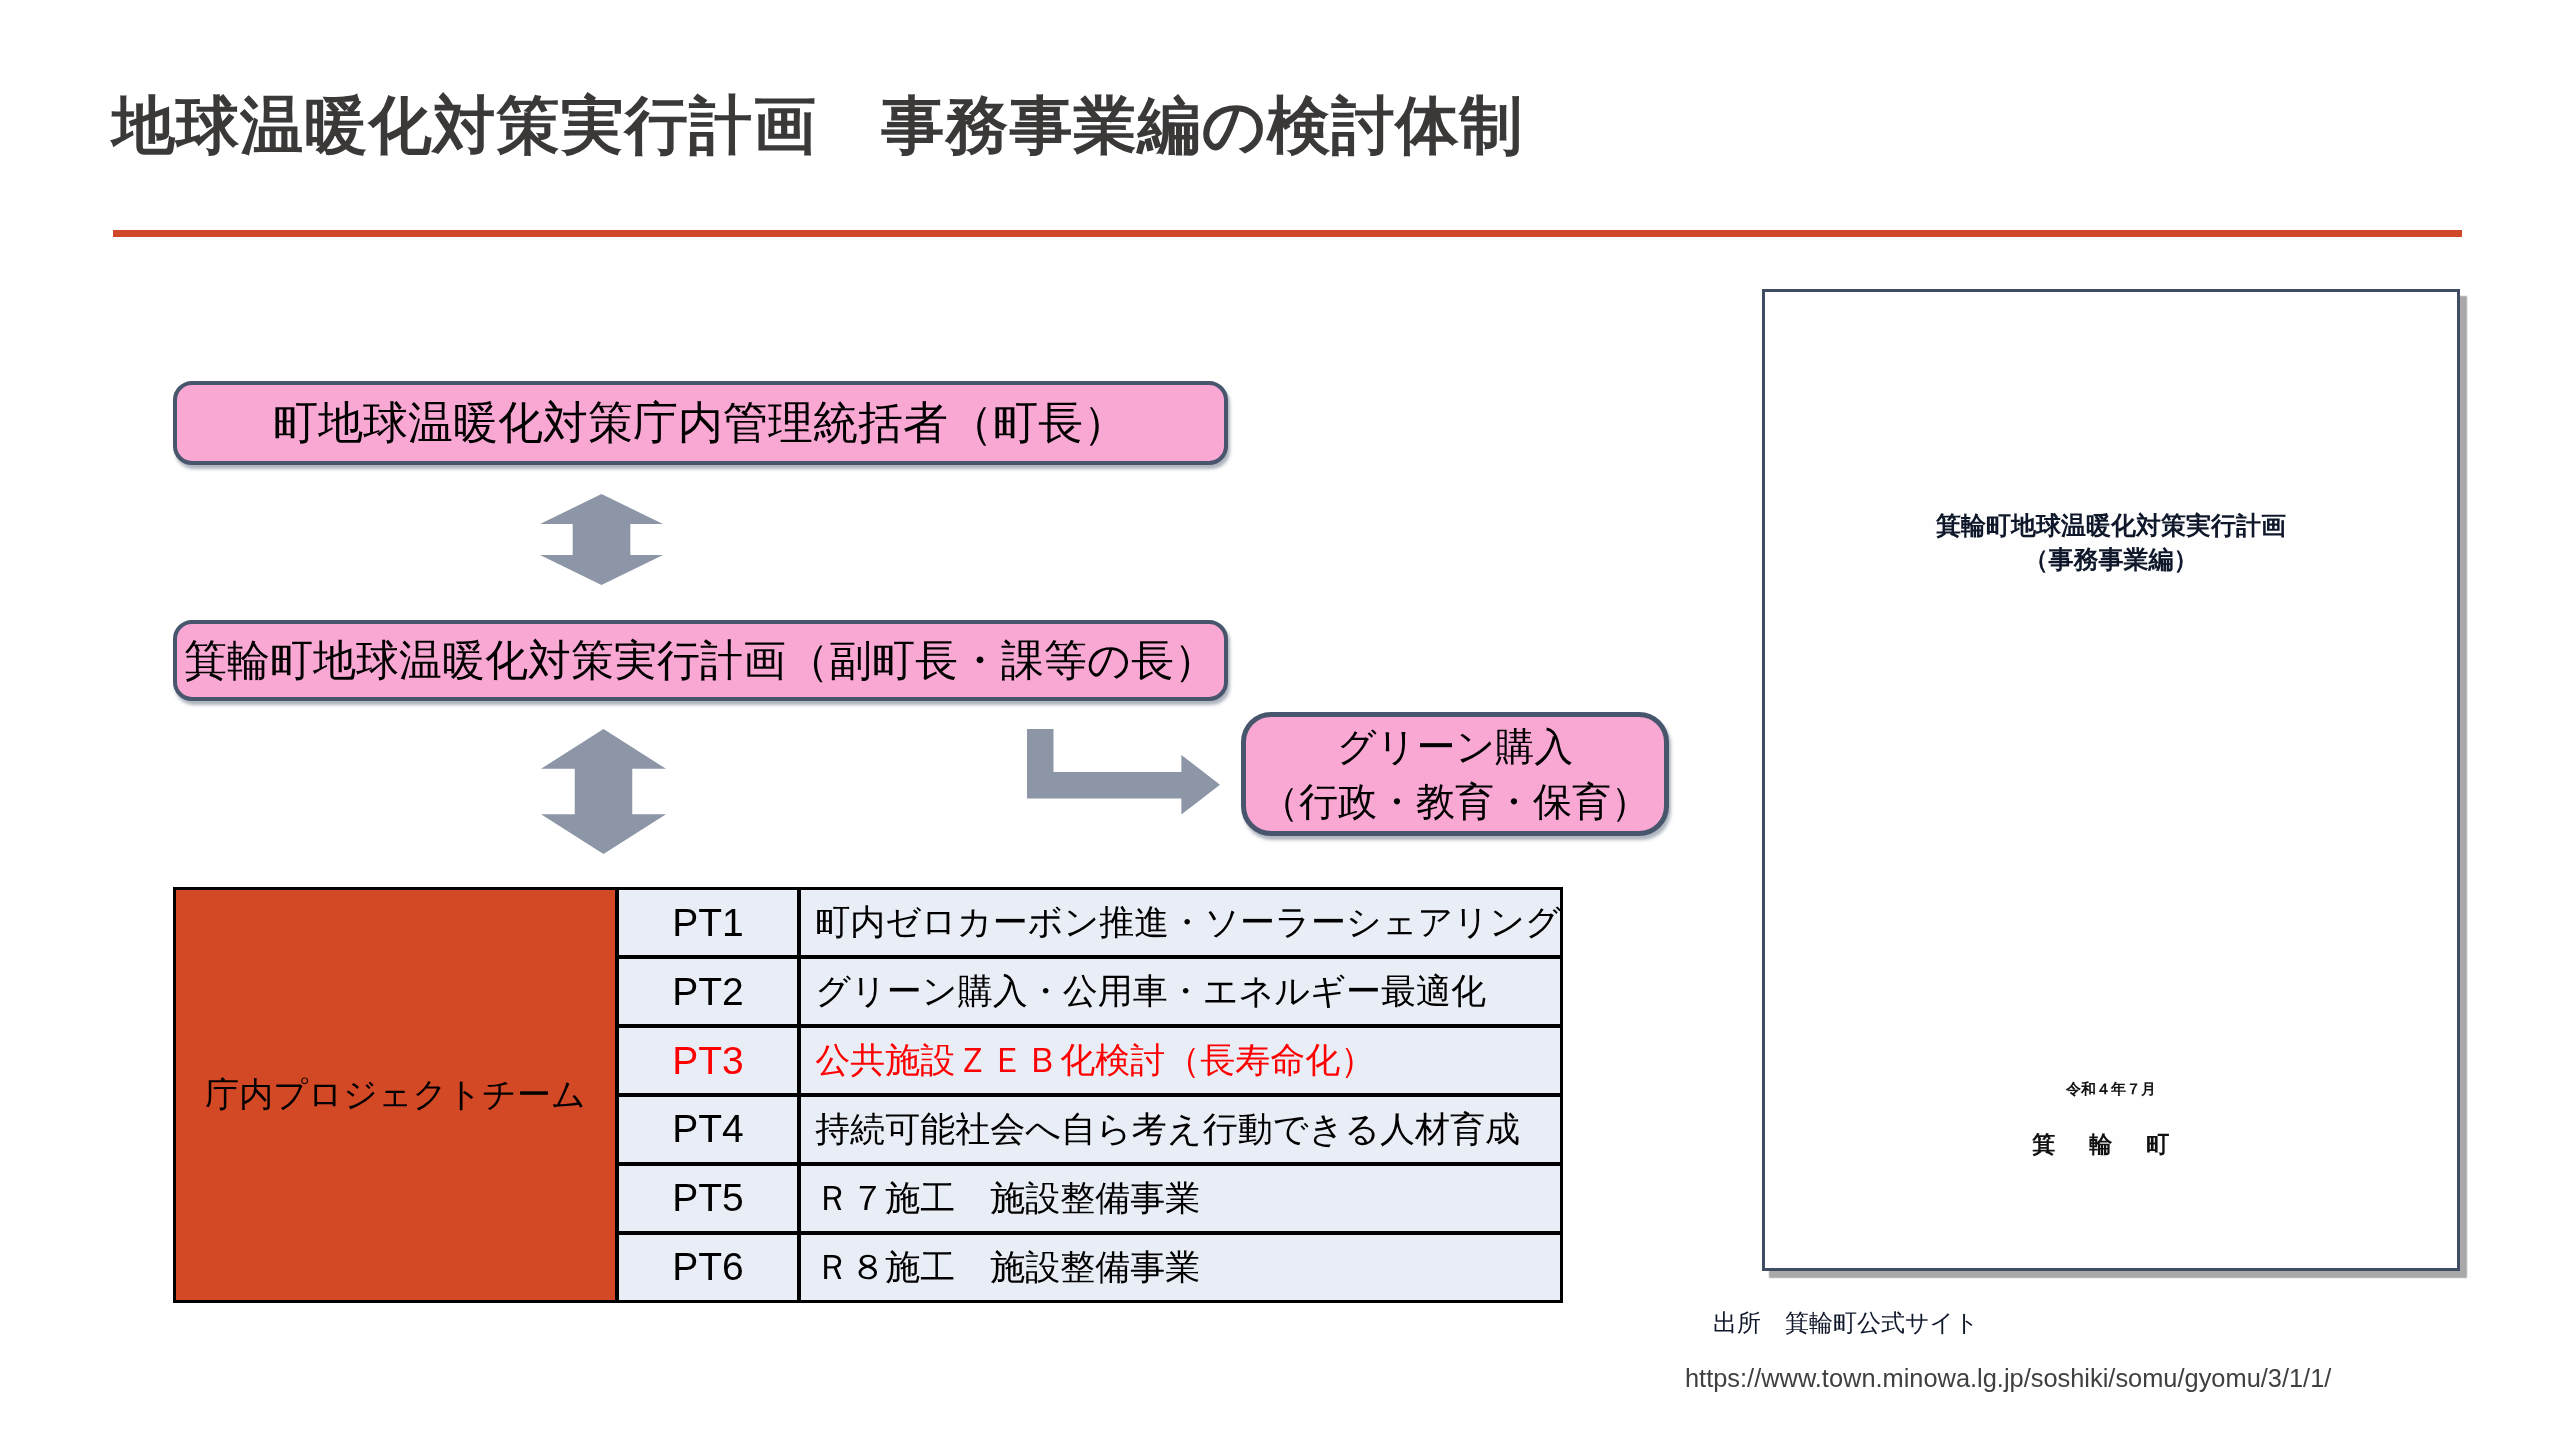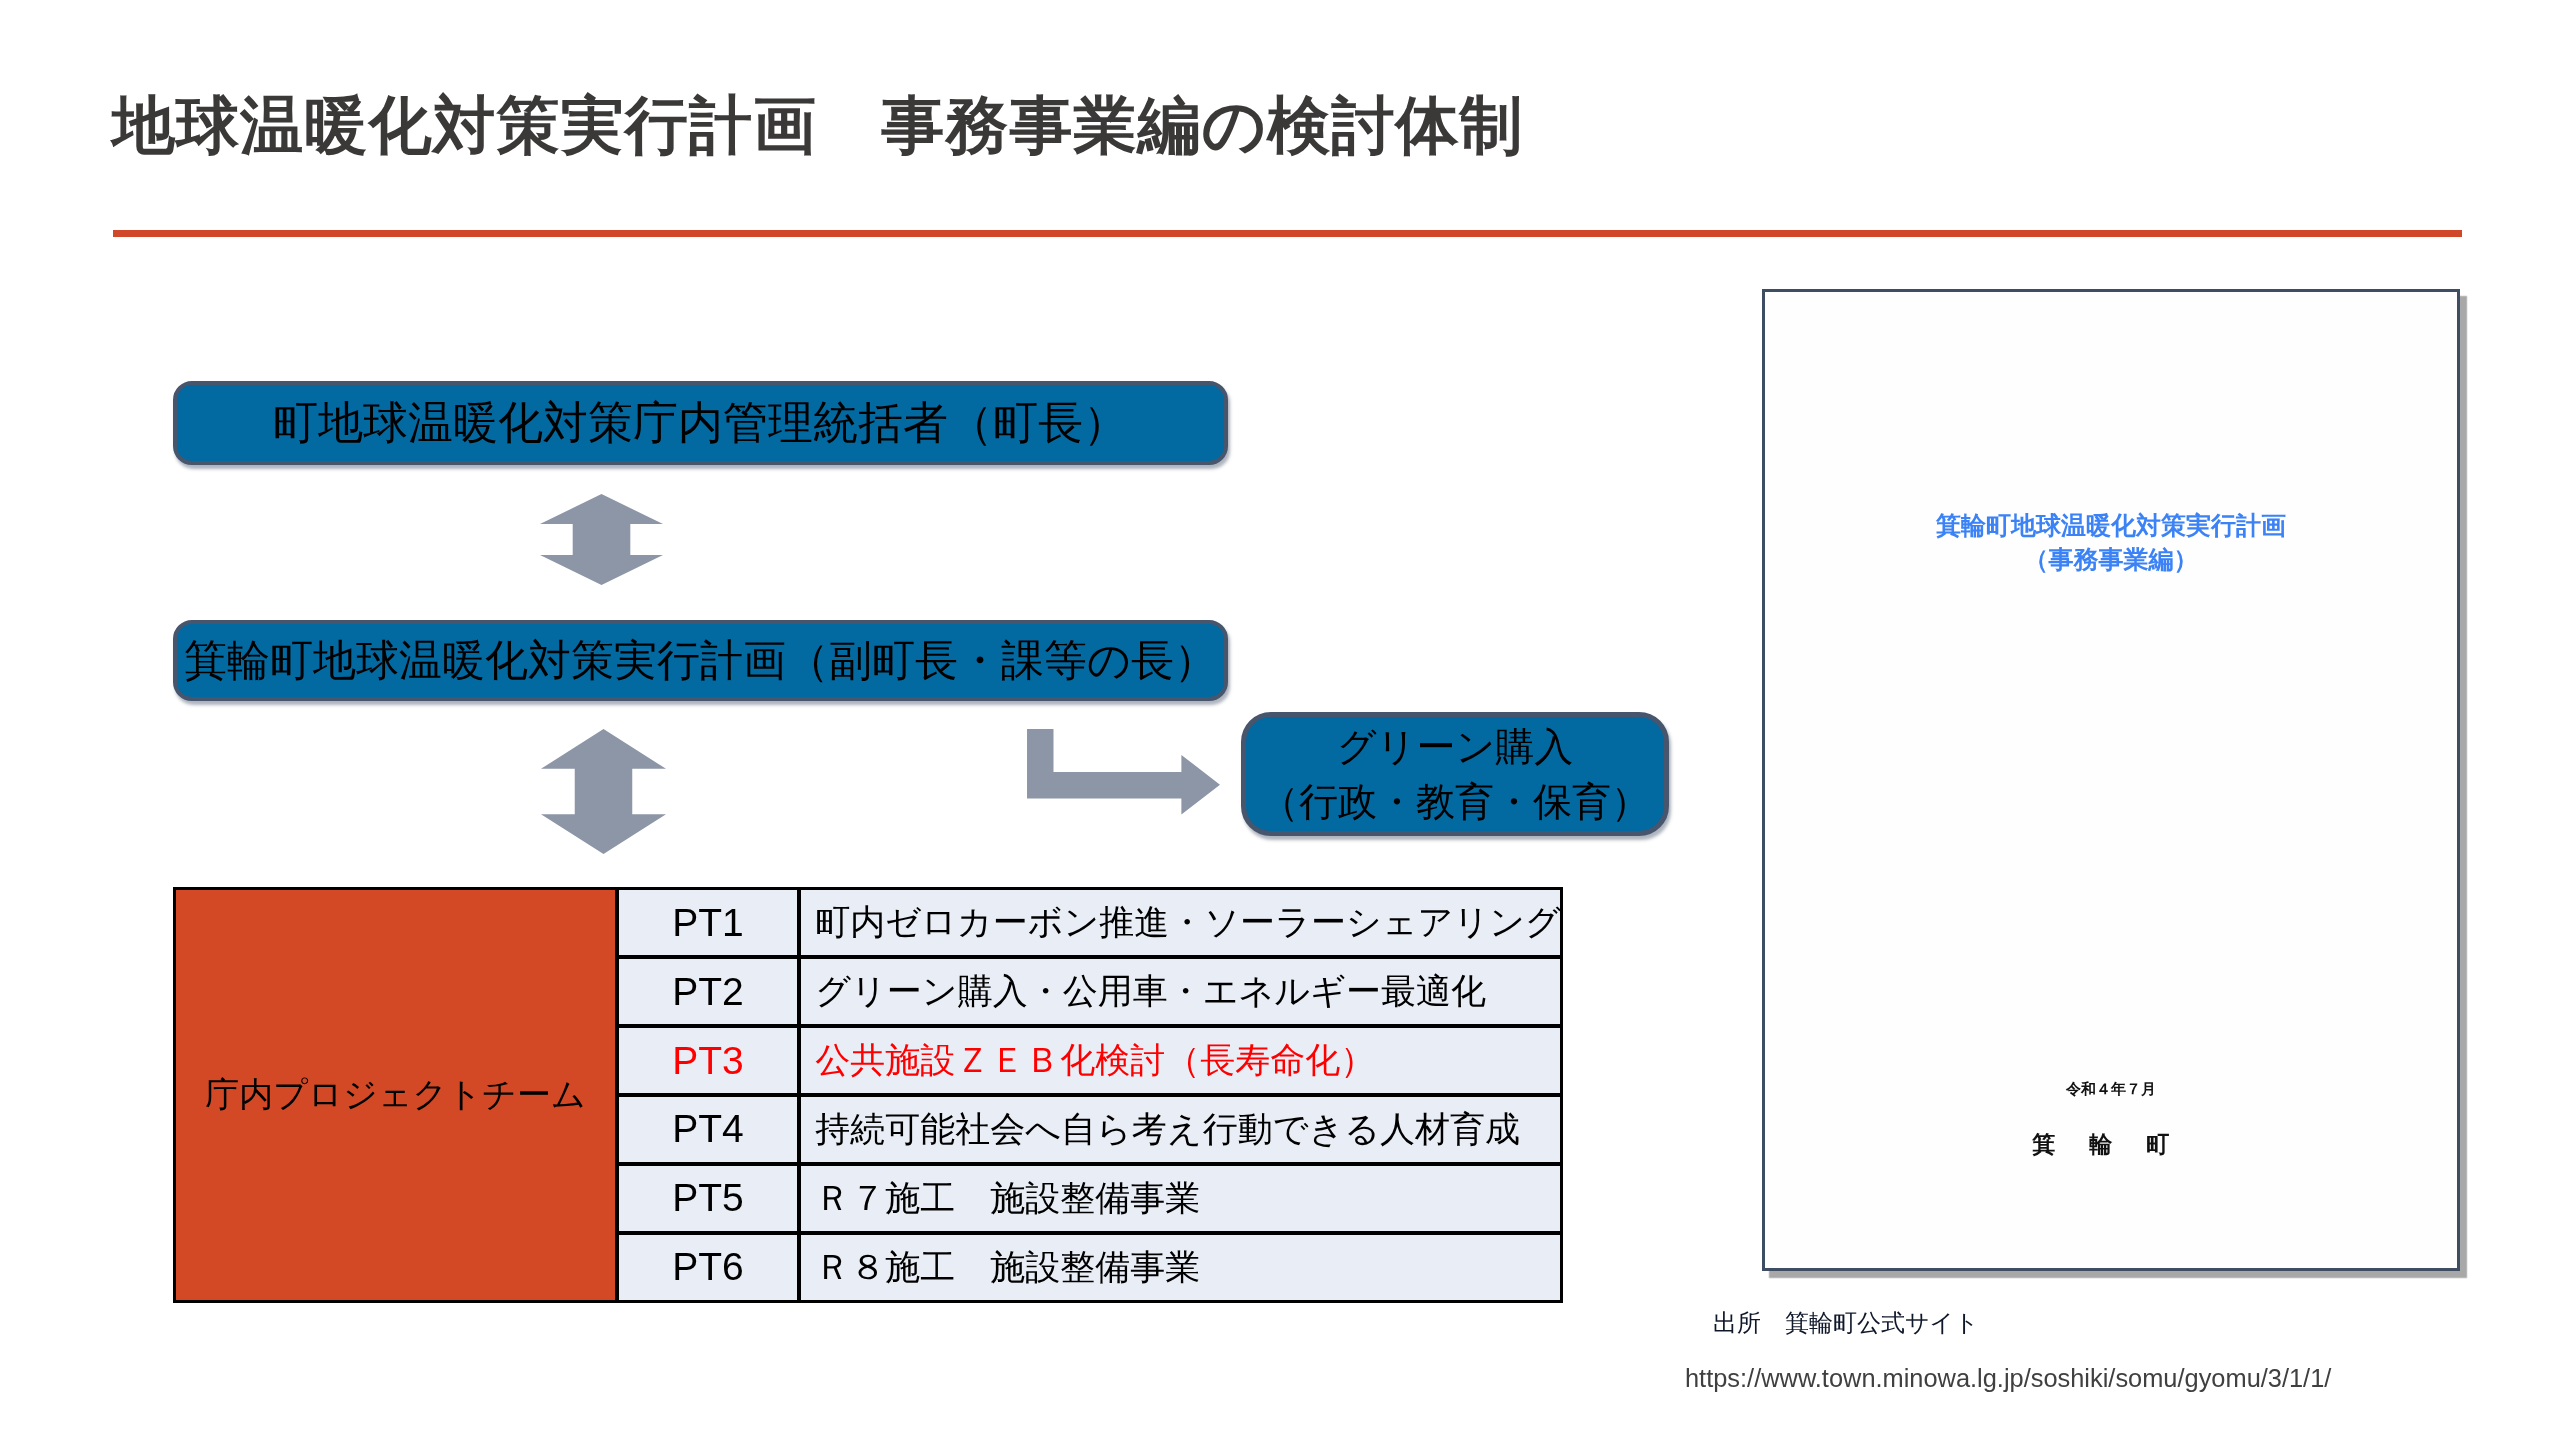--- a/index.html
+++ b/index.html
@@ -5,21 +5,21 @@
   html,body{margin:0;padding:0;background:#ffffff;}
   body{font-family:"Liberation Sans","DejaVu Sans",sans-serif;}
   .slide{position:relative;width:2576px;height:1403px;background:#ffffff;overflow:hidden;padding-left:24px;}
 
   
   .title{position:absolute;left:112px;top:83px;margin:0;font-size:63px;font-weight:600;
          color:#3B3838;letter-spacing:1.1px;white-space:nowrap;}
   .title-rule{position:absolute;left:113px;top:230px;width:2349px;height:6.6px;background:#D0472A;}
 
   
-  .flowbox{position:absolute;background:#0369a1;border:4.4px solid #47556D;border-radius:19px;
+  .flowbox{position:absolute;background:#f9a8d4;border:4.4px solid #47556D;border-radius:19px;
            display:flex;align-items:center;justify-content:center;text-align:left;color:#000;
            box-shadow:2.2px 3.9px 3.3px -0.6px rgba(75,88,110,0.45);box-sizing:border-box;}
   .box1{left:173px;top:381px;width:1055px;height:84px;font-size:45px;}
   .box2{left:173px;top:620px;width:1055px;height:81px;font-size:43px;}
   .box3{left:1241px;top:712px;width:428px;height:124px;font-size:39px;line-height:55px;
         border-width:5.5px;border-radius:30px;flex-direction:column;}
 
   
   .arr{position:absolute;}
   .arr polygon{fill:#8C96A6;}
@@ -34,21 +34,21 @@
   .pt-id{background:#E9EDF5;display:flex;align-items:center;justify-content:center;
          font-size:39px;color:#000;}
   .pt-desc{background:#E9EDF5;display:flex;align-items:center;justify-content:flex-start;
            padding-left:14.4px;font-size:35px;color:#000000;white-space:nowrap;overflow:hidden;}
   .hl{color:#FF0000 !important;}
 
   
   .cover{position:absolute;left:1762px;top:289px;width:698px;height:982px;background:#FEFEFE;
          border:3.3px solid #3F4D63;box-sizing:border-box;box-shadow:7.2px 7.2px 1.1px #A8A8A8;}
   .cover-title{position:absolute;left:0;right:0;top:216px;text-align:center;font-size:25px;
-               font-weight:bold;line-height:34px;color:#3b82f6;}
+               font-weight:bold;line-height:34px;color:#0f172a;}
   .cover-date{position:absolute;left:0;right:0;top:788px;text-align:center;font-size:15px;
               font-weight:bold;color:#111;}
   .cover-town{position:absolute;left:0;right:15px;top:837px;text-align:center;font-size:23px;
               font-weight:bold;letter-spacing:5.5px;color:#111;}
 
   
   .src-label{position:absolute;left:1685px;top:1307px;font-size:24px;color:#0f172a;margin-left:28px;}
   .src-url{position:absolute;left:1685px;top:1358px;font-size:25.4px;line-height:40px;color:#404040;}
   .src-url span{display:block;}
 </style>

